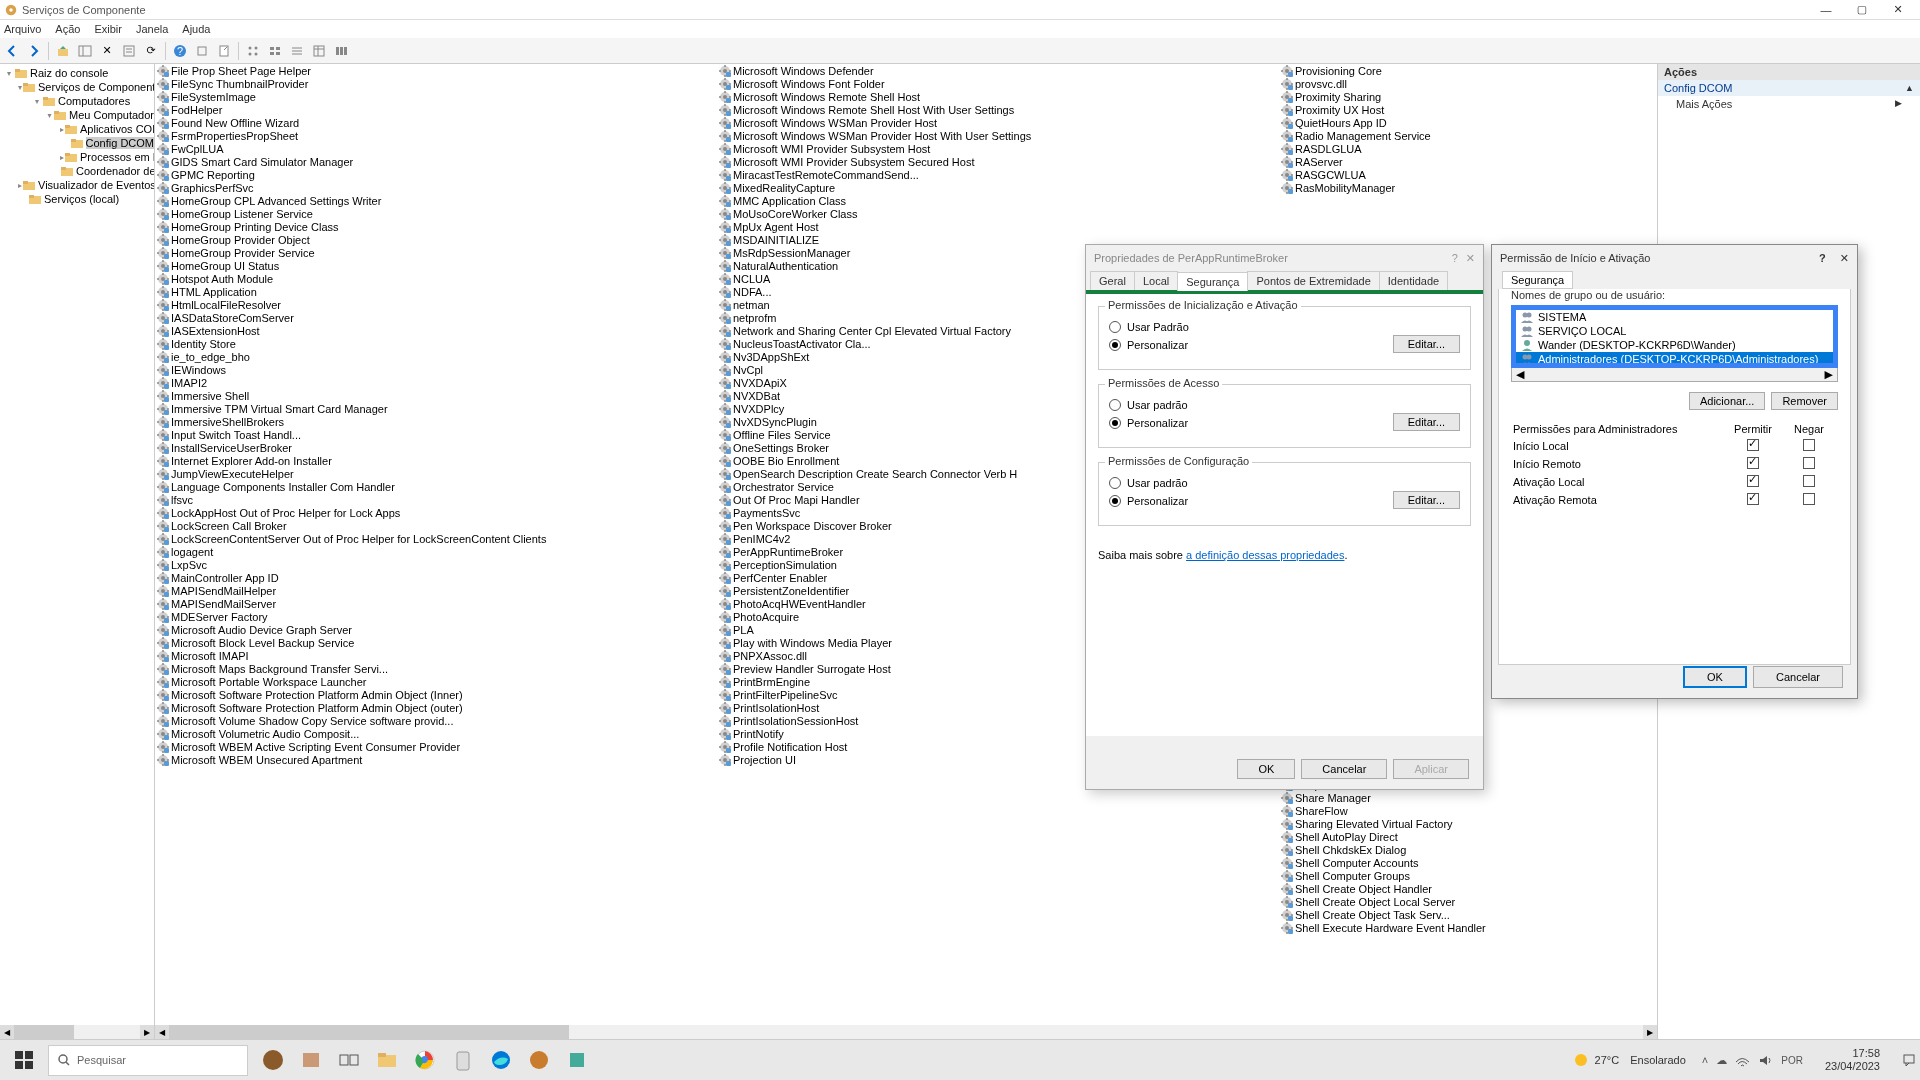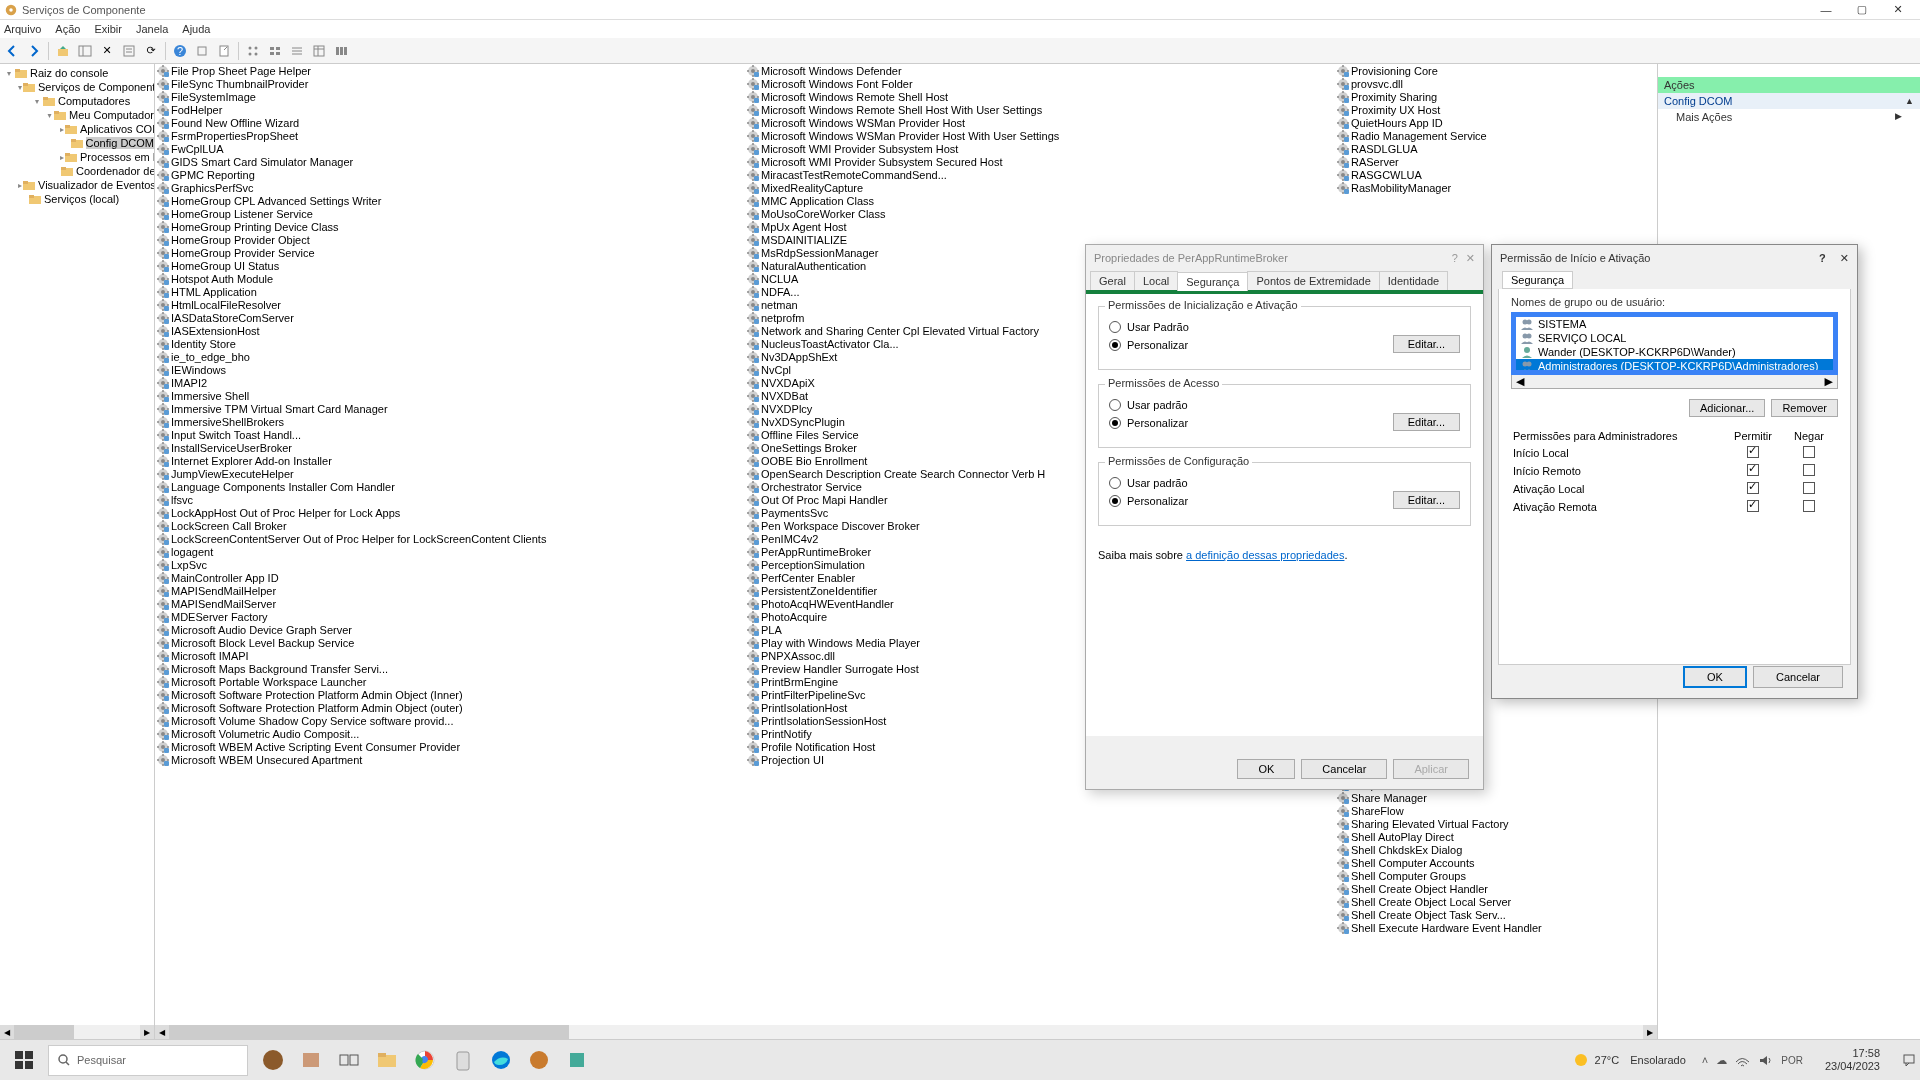--- a/index.html
+++ b/index.html
@@ -28,32 +28,32 @@
 .tree-node { display: flex; align-items: center; height: 14px; white-space: nowrap; }
 .tree-node .twisty { width: 10px; text-align: center; color: #888; font-size: 8px; }
 .tree-node .nicon { width: 14px; height: 12px; margin-right: 2px; }
 .tree-node .label { color: #000; }
 .tree-node.sel .label { background: #ccc; }
 .tree-scroll-h { position: absolute; bottom: 0; left: 0; right: 0; height: 14px; background: #f0f0f0; display: flex; }
 .tree-scroll-h .thumb { background: #ccc; }
 
 
 .listpanel { flex: 1; background: #fff; display: flex; flex-direction: column; position: relative; }
-.list-columns { flex: 1; display: flex; overflow: hidden; gap: 28px; }
+.list-columns { flex: 1; display: flex; overflow: hidden; }
 .list-col { display: flex; flex-direction: column; }
 .list-item { display: flex; align-items: center; height: 13px; padding-left: 2px; white-space: nowrap; }
 .list-item .licon { width: 12px; height: 12px; margin-right: 2px; }
 .list-item .label { color: #000; }
 .list-scroll-h { height: 14px; background: #f0f0f0; display: flex; position: relative; }
 .list-scroll-h .thumb { background: #ccc; height: 14px; }
 .list-scroll-h .arrow { width: 14px; height: 14px; background: #ddd; display: flex; align-items: center; justify-content: center; font-size: 8px; }
 
 
 .actionspanel { width: 263px; background: #fff; border-left: 1px solid #ccc; }
-.actionspanel .hdr { background: #86efac; padding: 2px 6px; font-weight: 400; color: #333; margin-top: 13px; }
+.actionspanel .hdr { background: #e5e5e5; padding: 2px 6px; font-weight: 700; color: #333; }
 .actionspanel .sub { background: #e8f0f8; padding: 2px 6px; color: #003d8f; position: relative; }
 .actionspanel .item { padding: 2px 18px; color: #333; display: flex; justify-content: space-between; }
 
 
 .dlg-props { position: absolute; left: 1085px; top: 244px; width: 399px; height: 546px; background: #f0f0f0; border: 1px solid #aaa; box-shadow: 4px 4px 12px rgba(0,0,0,0.2); }
 .dlg-props .dlg-title { height: 26px; display: flex; align-items: center; padding: 0 8px; color: #888; }
 .dlg-props .dlg-closes { margin-left: auto; display: flex; gap: 8px; color: #999; }
 .tabs { display: flex; padding: 0 4px; border-bottom: 4px solid #15803d; background: #f0f0f0; }
 .tab { padding: 3px 8px; border: 1px solid #ccc; border-bottom: none; background: #f0f0f0; margin-right: -1px; color: #333; }
 .tab.active { background: #fff; position: relative; top: 1px; }
@@ -68,21 +68,21 @@
 .dlg-buttons { position: absolute; bottom: 10px; right: 14px; display: flex; gap: 6px; }
 .dlg-buttons .btn { padding: 3px 20px; border: 1px solid #aaa; background: #e8e8e8; }
 .dlg-buttons .btn.disabled { color: #aaa; }
 
 
 .dlg-perm { position: absolute; left: 1491px; top: 244px; width: 367px; height: 455px; background: #f0f0f0; border: 1px solid #888; box-shadow: 4px 4px 12px rgba(0,0,0,0.25); }
 .dlg-perm .dlg-title { height: 26px; display: flex; align-items: center; padding: 0 8px; color: #333; }
 .dlg-perm .dlg-title .spacer { margin-left: auto; display: flex; gap: 14px; }
 .dlg-perm .tabs2 { display: flex; padding: 0 4px; }
 .dlg-perm .tab2 { padding: 2px 8px; border: 1px solid #ccc; background: #fff; }
-.perm-body { padding: 7px 12px; background: #fff; margin: 0 6px; height: 376px; border: 1px solid #ccc; border-top: none; position: relative; }
+.perm-body { padding: 0 12px; background: #fff; margin: 0 6px; height: 376px; border: 1px solid #ccc; border-top: none; position: relative; }
 .perm-label { color: #333; margin-bottom: 4px; }
 .userlist { border: 5px solid #3b82f6; height: 63px; overflow-y: scroll; }
 .user-row { display: flex; align-items: center; padding: 1px 4px; }
 .user-row.sel { background: #0078d7; color: #fff; }
 .user-row .uicon { width: 14px; height: 12px; margin-right: 4px; }
 .userlist-hscroll { height: 14px; border: 1px solid #aaa; border-top: none; display: flex; justify-content: space-between; font-size: 9px; background: #f0f0f0; margin-bottom: 10px; }
 .perm-btns { display: flex; justify-content: flex-end; gap: 6px; margin-bottom: 10px; }
 .perm-btns .btn { padding: 2px 10px; border: 1px solid #aaa; background: #e8e8e8; }
 .perm-table { width: 100%; }
 .perm-table th, .perm-table td { text-align: left; padding: 1px 0; font-weight: normal; }

